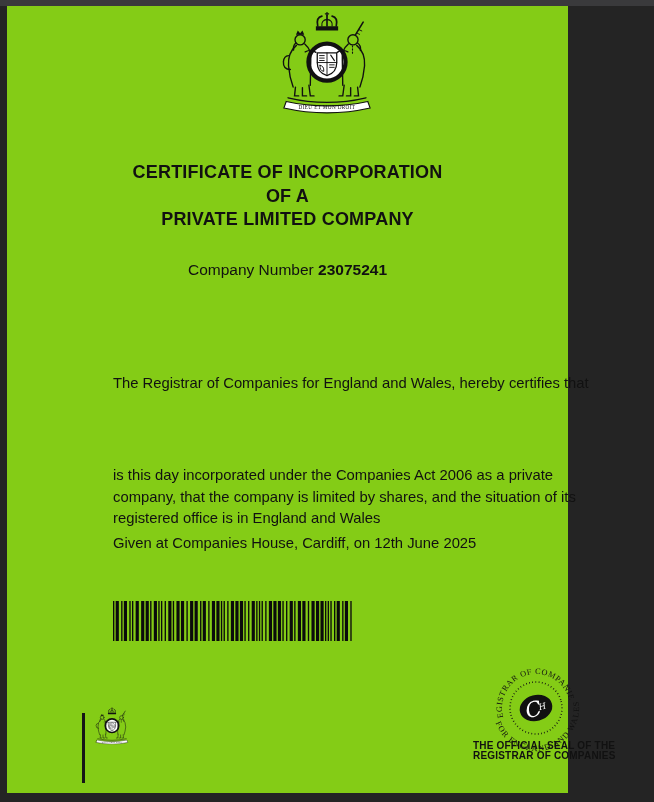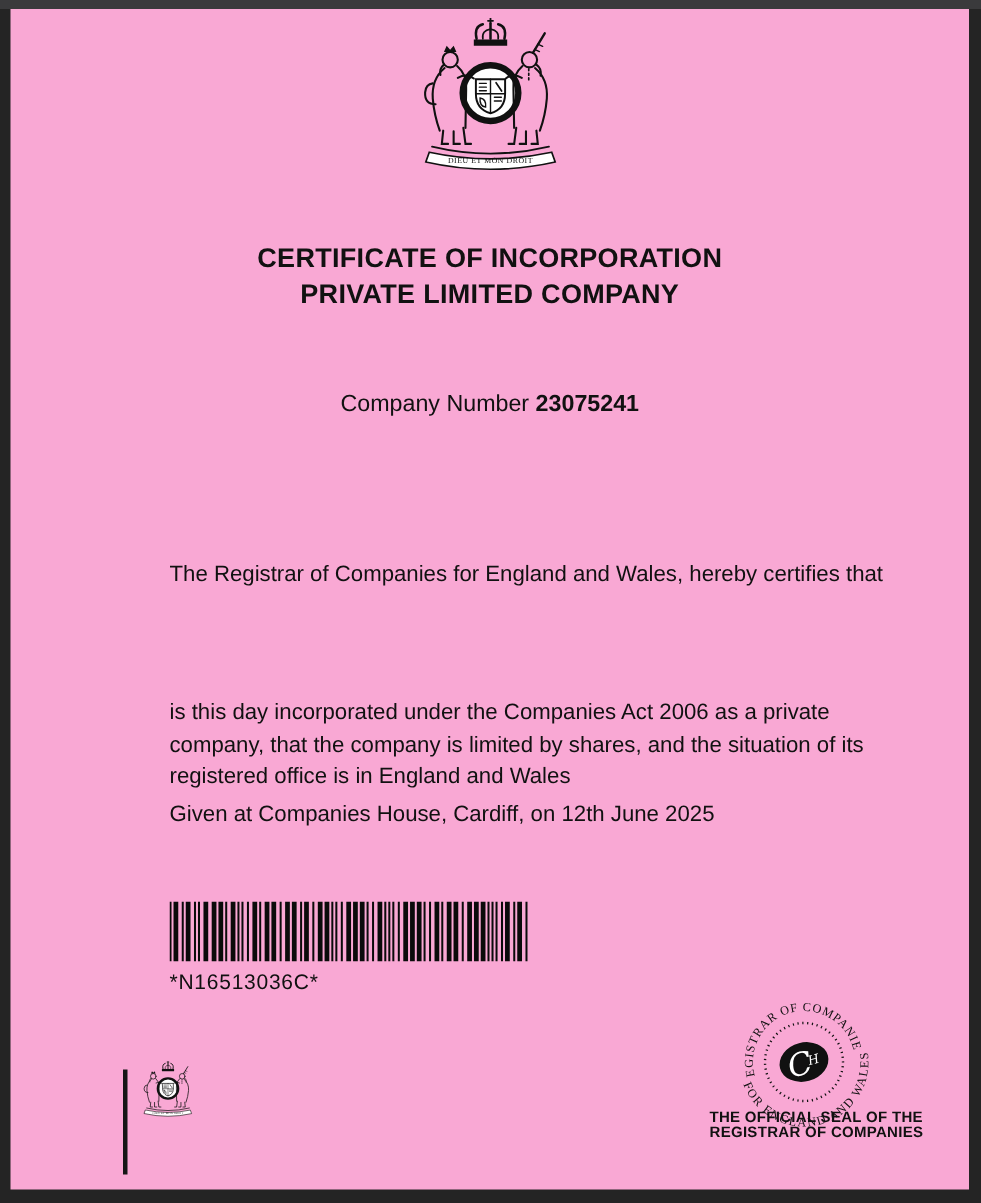--- a/index.html
+++ b/index.html
@@ -1,19 +1,19 @@
 <!DOCTYPE html>
 <html><head>
 <meta charset="utf-8">
 <style>
   html,body{margin:0;padding:0;background:#242424;}
   .viewport{position:relative;width:654px;height:802px;background:#242424;overflow:hidden;
             font-family:"Liberation Sans",sans-serif;color:#1a1a1a;}
   .frame-top{position:absolute;left:0;top:0;width:100%;height:6px;background:#3a3a3c;}
-  .page{position:absolute;left:7px;top:6px;width:639px;height:787px;background:#f9a8d4;}
+  .page{position:absolute;left:7px;top:6px;width:561px;height:787px;background:#84cc16;}
 
   .arms-main{position:absolute;left:255px;top:6px;width:130px;height:102px;}
 
   .cert-title{position:absolute;left:0;top:155px;width:100%;text-align:center;
               font-size:18px;font-weight:bold;line-height:23.5px;letter-spacing:.2px;color:#111;}
   .company-number{position:absolute;left:0;top:255px;width:100%;text-align:center;
                   font-size:15.5px;color:#111;}
   .company-number b{font-weight:bold;}
 
   .bodyblock{position:absolute;left:106px;width:480px;font-size:14.8px;line-height:21.5px;color:#111;margin-top:31px;}
@@ -92,20 +92,21 @@
   </svg>
 
   <div class="page">
 
     <svg class="arms-main" viewBox="0 0 130 110">
       <use href="#royal-arms"></use>
     </svg>
 
     <div class="cert-title">
       <div>CERTIFICATE OF INCORPORATION</div>
+      <div>OF A</div>
       <div>PRIVATE LIMITED COMPANY</div>
     </div>
 
     <div class="company-number">
       <span>Company Number</span>
       <b>23075241</b>
     </div>
 
     <div class="bodyblock p-registrar">The Registrar of Companies for England and Wales, hereby certifies that</div>
 
@@ -173,21 +174,20 @@
           <rect x="170.40" y="0" width="2.6" height="40"></rect>
           <rect x="174.10" y="0" width="1.1" height="40"></rect>
           <rect x="176.30" y="0" width="1.1" height="40"></rect>
           <rect x="178.50" y="0" width="1.1" height="40"></rect>
           <rect x="181.50" y="0" width="1.1" height="40"></rect>
           <rect x="183.70" y="0" width="2.6" height="40"></rect>
           <rect x="188.20" y="0" width="1.1" height="40"></rect>
           <rect x="190.40" y="0" width="2.6" height="40"></rect>
           <rect x="194.90" y="0" width="1.1" height="40"></rect>
         </svg>
-      <div class="barcode-text">*N16513036C*</div>
     </div>
 
     <div class="ch-logo">
       <div class="ch-bar"></div>
       <svg class="ch-crest" viewBox="0 0 130 110">
         <use href="#royal-arms"></use>
       </svg>
     </div>
 
     <div class="seal">

